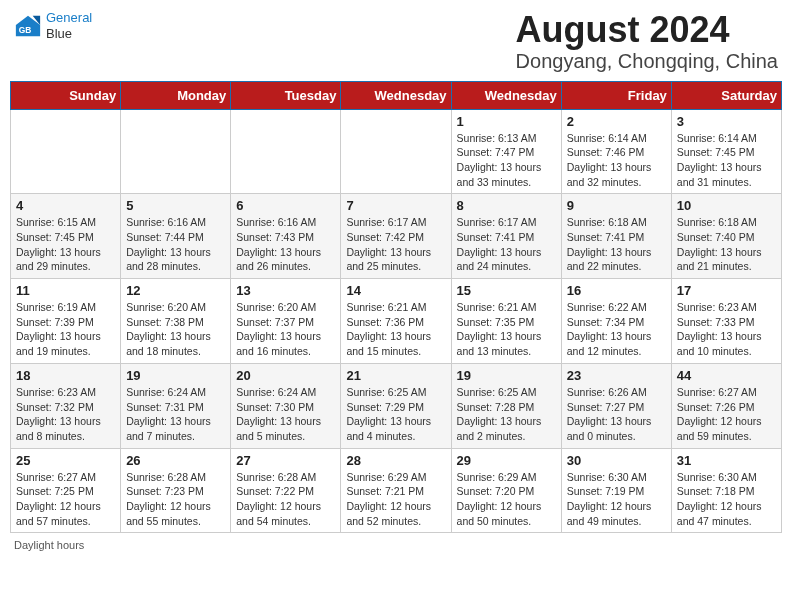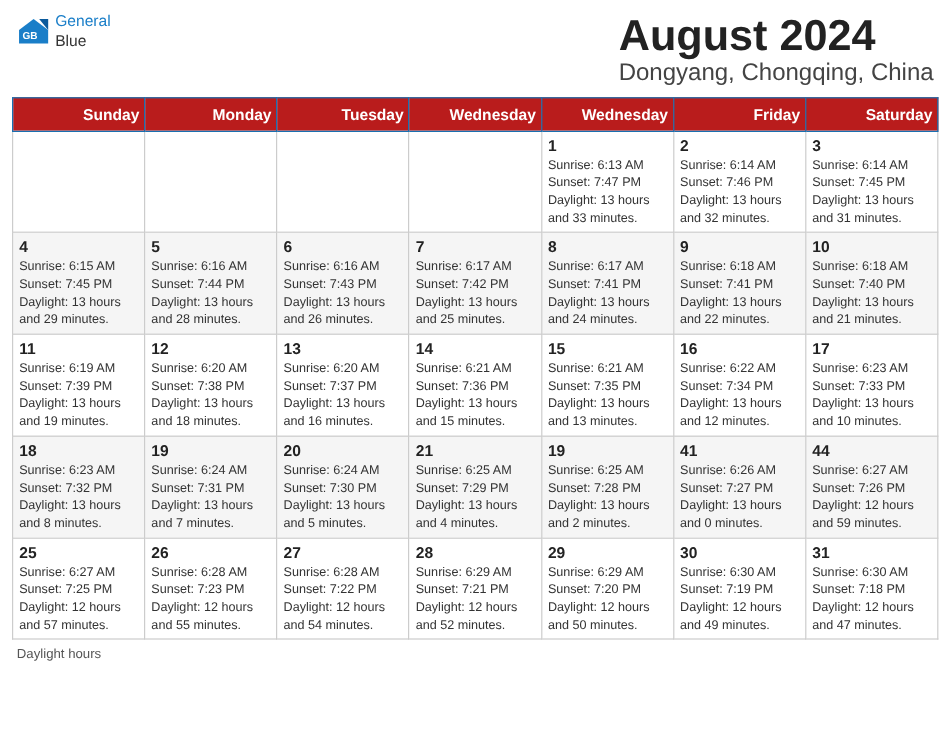--- a/index.html
+++ b/index.html
@@ -220,21 +220,21 @@
         </td>
         <td>
           <span class="day-number">21</span>
           <div class="day-info">Sunrise: 6:25 AM<br>Sunset: 7:29 PM<br>Daylight: 13 hours and 4 minutes.</div>
         </td>
         <td>
           <span class="day-number">19</span>
           <div class="day-info">Sunrise: 6:25 AM<br>Sunset: 7:28 PM<br>Daylight: 13 hours and 2 minutes.</div>
         </td>
         <td>
-          <span class="day-number">41</span>
+          <span class="day-number">23</span>
           <div class="day-info">Sunrise: 6:26 AM<br>Sunset: 7:27 PM<br>Daylight: 13 hours and 0 minutes.</div>
         </td>
         <td>
           <span class="day-number">44</span>
           <div class="day-info">Sunrise: 6:27 AM<br>Sunset: 7:26 PM<br>Daylight: 12 hours and 59 minutes.</div>
         </td>
       </tr>
       <tr>
         <td>
           <span class="day-number">25</span>

